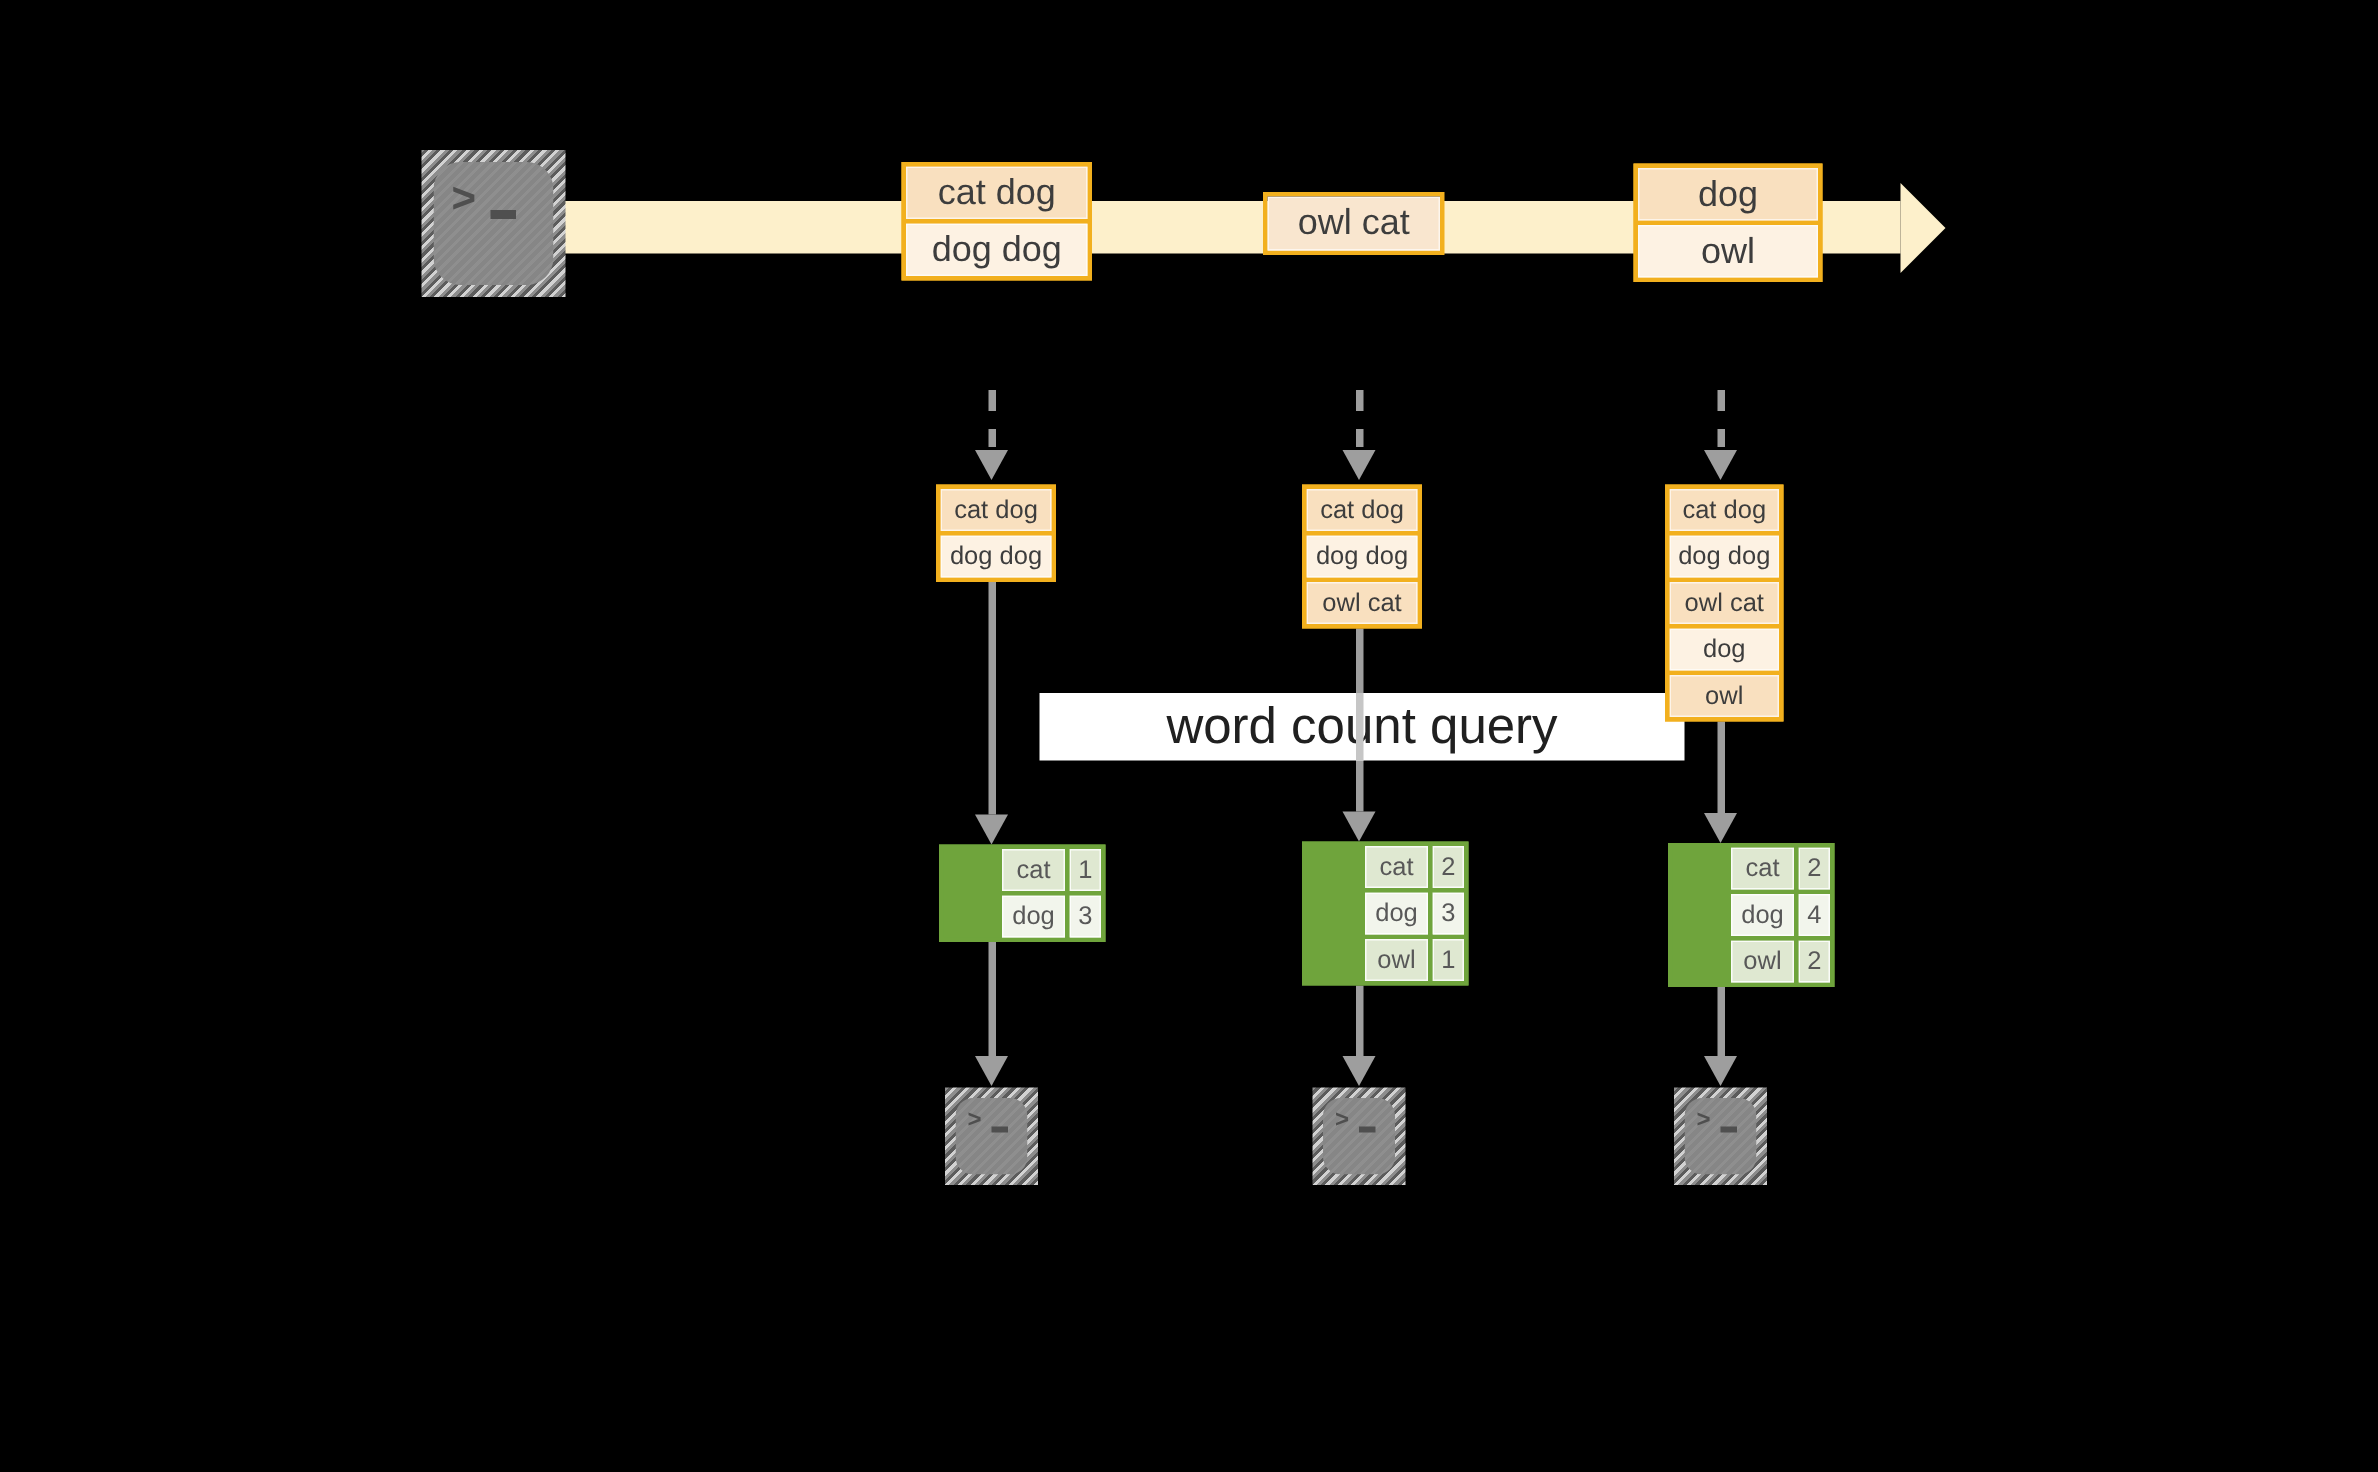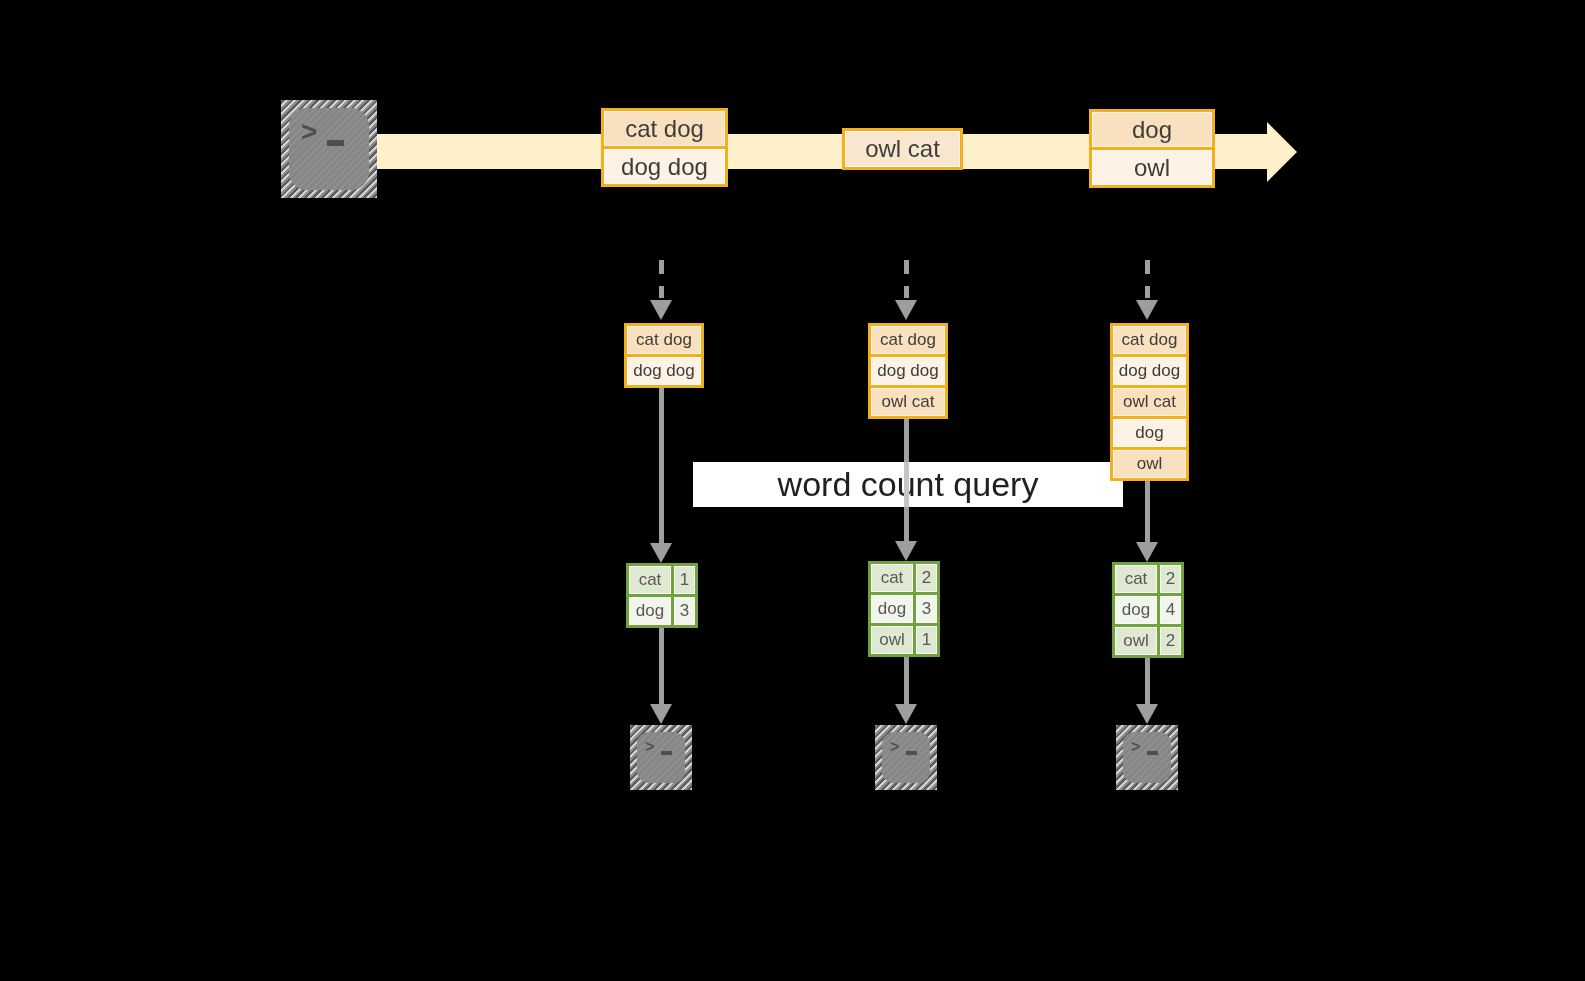--- a/index.html
+++ b/index.html
@@ -55,20 +55,21 @@
     background:#ffffff;z-index:5;
     display:flex;align-items:center;justify-content:center;
     color:#202020;font-size:34px;font-weight:300;
   }
 
   
   .wtable{
     display:grid;grid-template-columns:42px 21px;gap:3px;
     background:#6fa43c;border:3px solid #6fa43c;
     z-index:4;
+    padding-left:39px;
   }
   .tcell{
     height:28px;display:flex;align-items:center;justify-content:center;
     color:#585858;font-size:17px;
     box-shadow:inset 0 0 0 1px rgba(255,255,255,0.85);
   }
   .rowdark{background:#dfe8d1;}
   .rowlight{background:#f2f5ec;}
 
   

